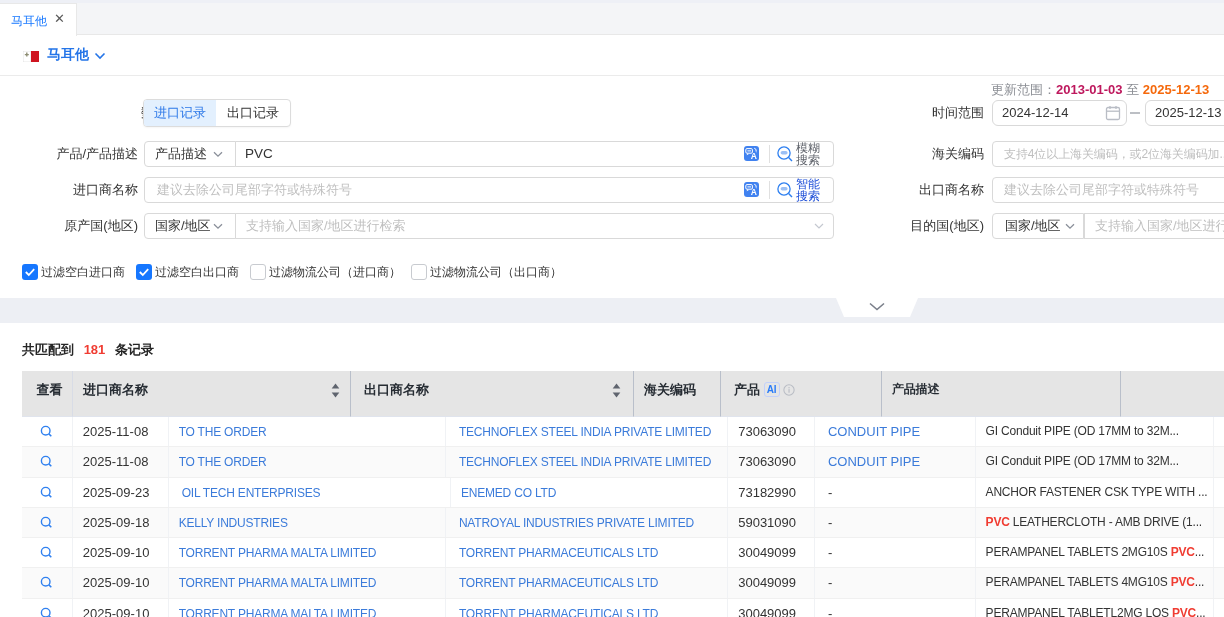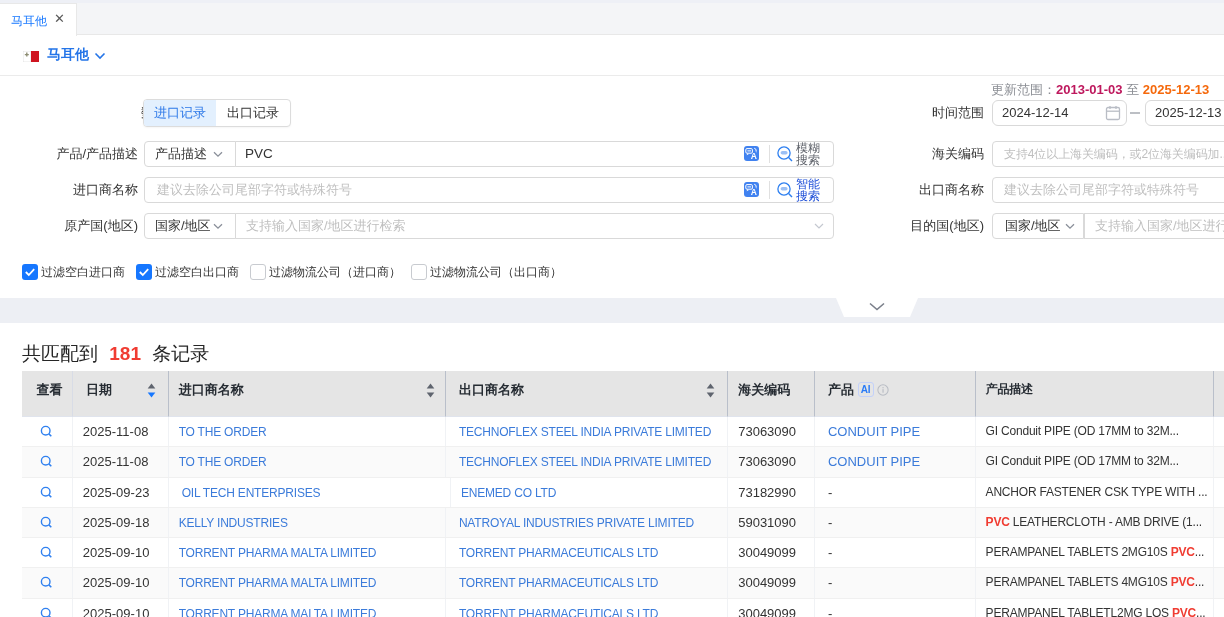--- a/index.html
+++ b/index.html
@@ -37,21 +37,21 @@
 
 .cb { position:absolute; width:16px; height:16px; border-radius:3px; top:264px; }
 .cb.chk { background:#1677ff; }
 .cb.un { background:#fff; border:1px solid #c8cbd0; }
 .cblbl { position:absolute; font-size:12px; color:#333; white-space:nowrap; top:265px; line-height:15px; }
 
 
 #band { position:absolute; left:0; top:298px; width:1224px; height:25px; background:#edeff4; }
 
 
-#cnt { position:absolute; left:22px; top:341px; font-size:19px; font-weight:normal; color:#262626; }
+#cnt { position:absolute; left:22px; top:341px; font-size:13px; font-weight:bold; color:#262626; }
 #cnt b { color:#f03c32; }
 
 
 #tbl { position:absolute; left:22px; top:371px; width:1202px; }
 .hrow { display:flex; height:46px; background:#e5e5e5; }
 .hcell { font-weight:bold; color:#262c33; font-size:13px; line-height:37px; padding-left:10px; position:relative; border-right:1px solid #b9bfca; border-bottom:1px solid #e0e4ed; white-space:nowrap; }
 .hcell:last-child { border-right:none; }
 .hcell.c0 { border-right-color:#d8dce6; }
 .brow { display:flex; height:30.3px; border-bottom:1px solid #f0f0f0; background:#fff; }
 .brow.alt { background:#fafafa; }
@@ -149,26 +149,20 @@
 <svg class="abs" style="left:836px; top:298px;" width="82" height="19" viewBox="0 0 82 19">
     <path d="M0 0 H82 L74 19 H8 Z" fill="#ffffff"></path>
     <path d="M34 5.5 L41 11.5 L48 5.5" stroke="#7a7f8a" stroke-width="1.6" fill="none"></path>
   </svg>
 
 <div id="cnt">共匹配到 <b style="margin:0 6px;">181</b> 条记录</div>
 
 <div id="tbl">
   <div class="hrow">
     <div class="hcell c0" style="padding-left:5px; text-align:center;">查看</div>
-    <div class="hcell c1" style="padding-left:13px;">日期<span class="sorters" style="right:12px;">
-          <svg width="9" height="15" viewBox="0 0 9 15">
-            <path d="M4.5 0.5 L8.3 5.5 H0.7 Z" fill="#5f646e"></path>
-            <path d="M4.5 14.5 L0.7 9.5 H8.3 Z" fill="#1677ff"></path>
-          </svg>
-        </span></div>
     <div class="hcell c2">进口商名称<span class="sorters">
           <svg width="9" height="15" viewBox="0 0 9 15">
             <path d="M4.5 0.5 L8.3 5.5 H0.7 Z" fill="#5f646e"></path>
             <path d="M4.5 14.5 L0.7 9.5 H8.3 Z" fill="#5f646e"></path>
           </svg>
         </span></div>
     <div class="hcell c3">出口商名称<span class="sorters" style="right:12px;">
           <svg width="9" height="15" viewBox="0 0 9 15">
             <path d="M4.5 0.5 L8.3 5.5 H0.7 Z" fill="#5f646e"></path>
             <path d="M4.5 14.5 L0.7 9.5 H8.3 Z" fill="#5f646e"></path>

